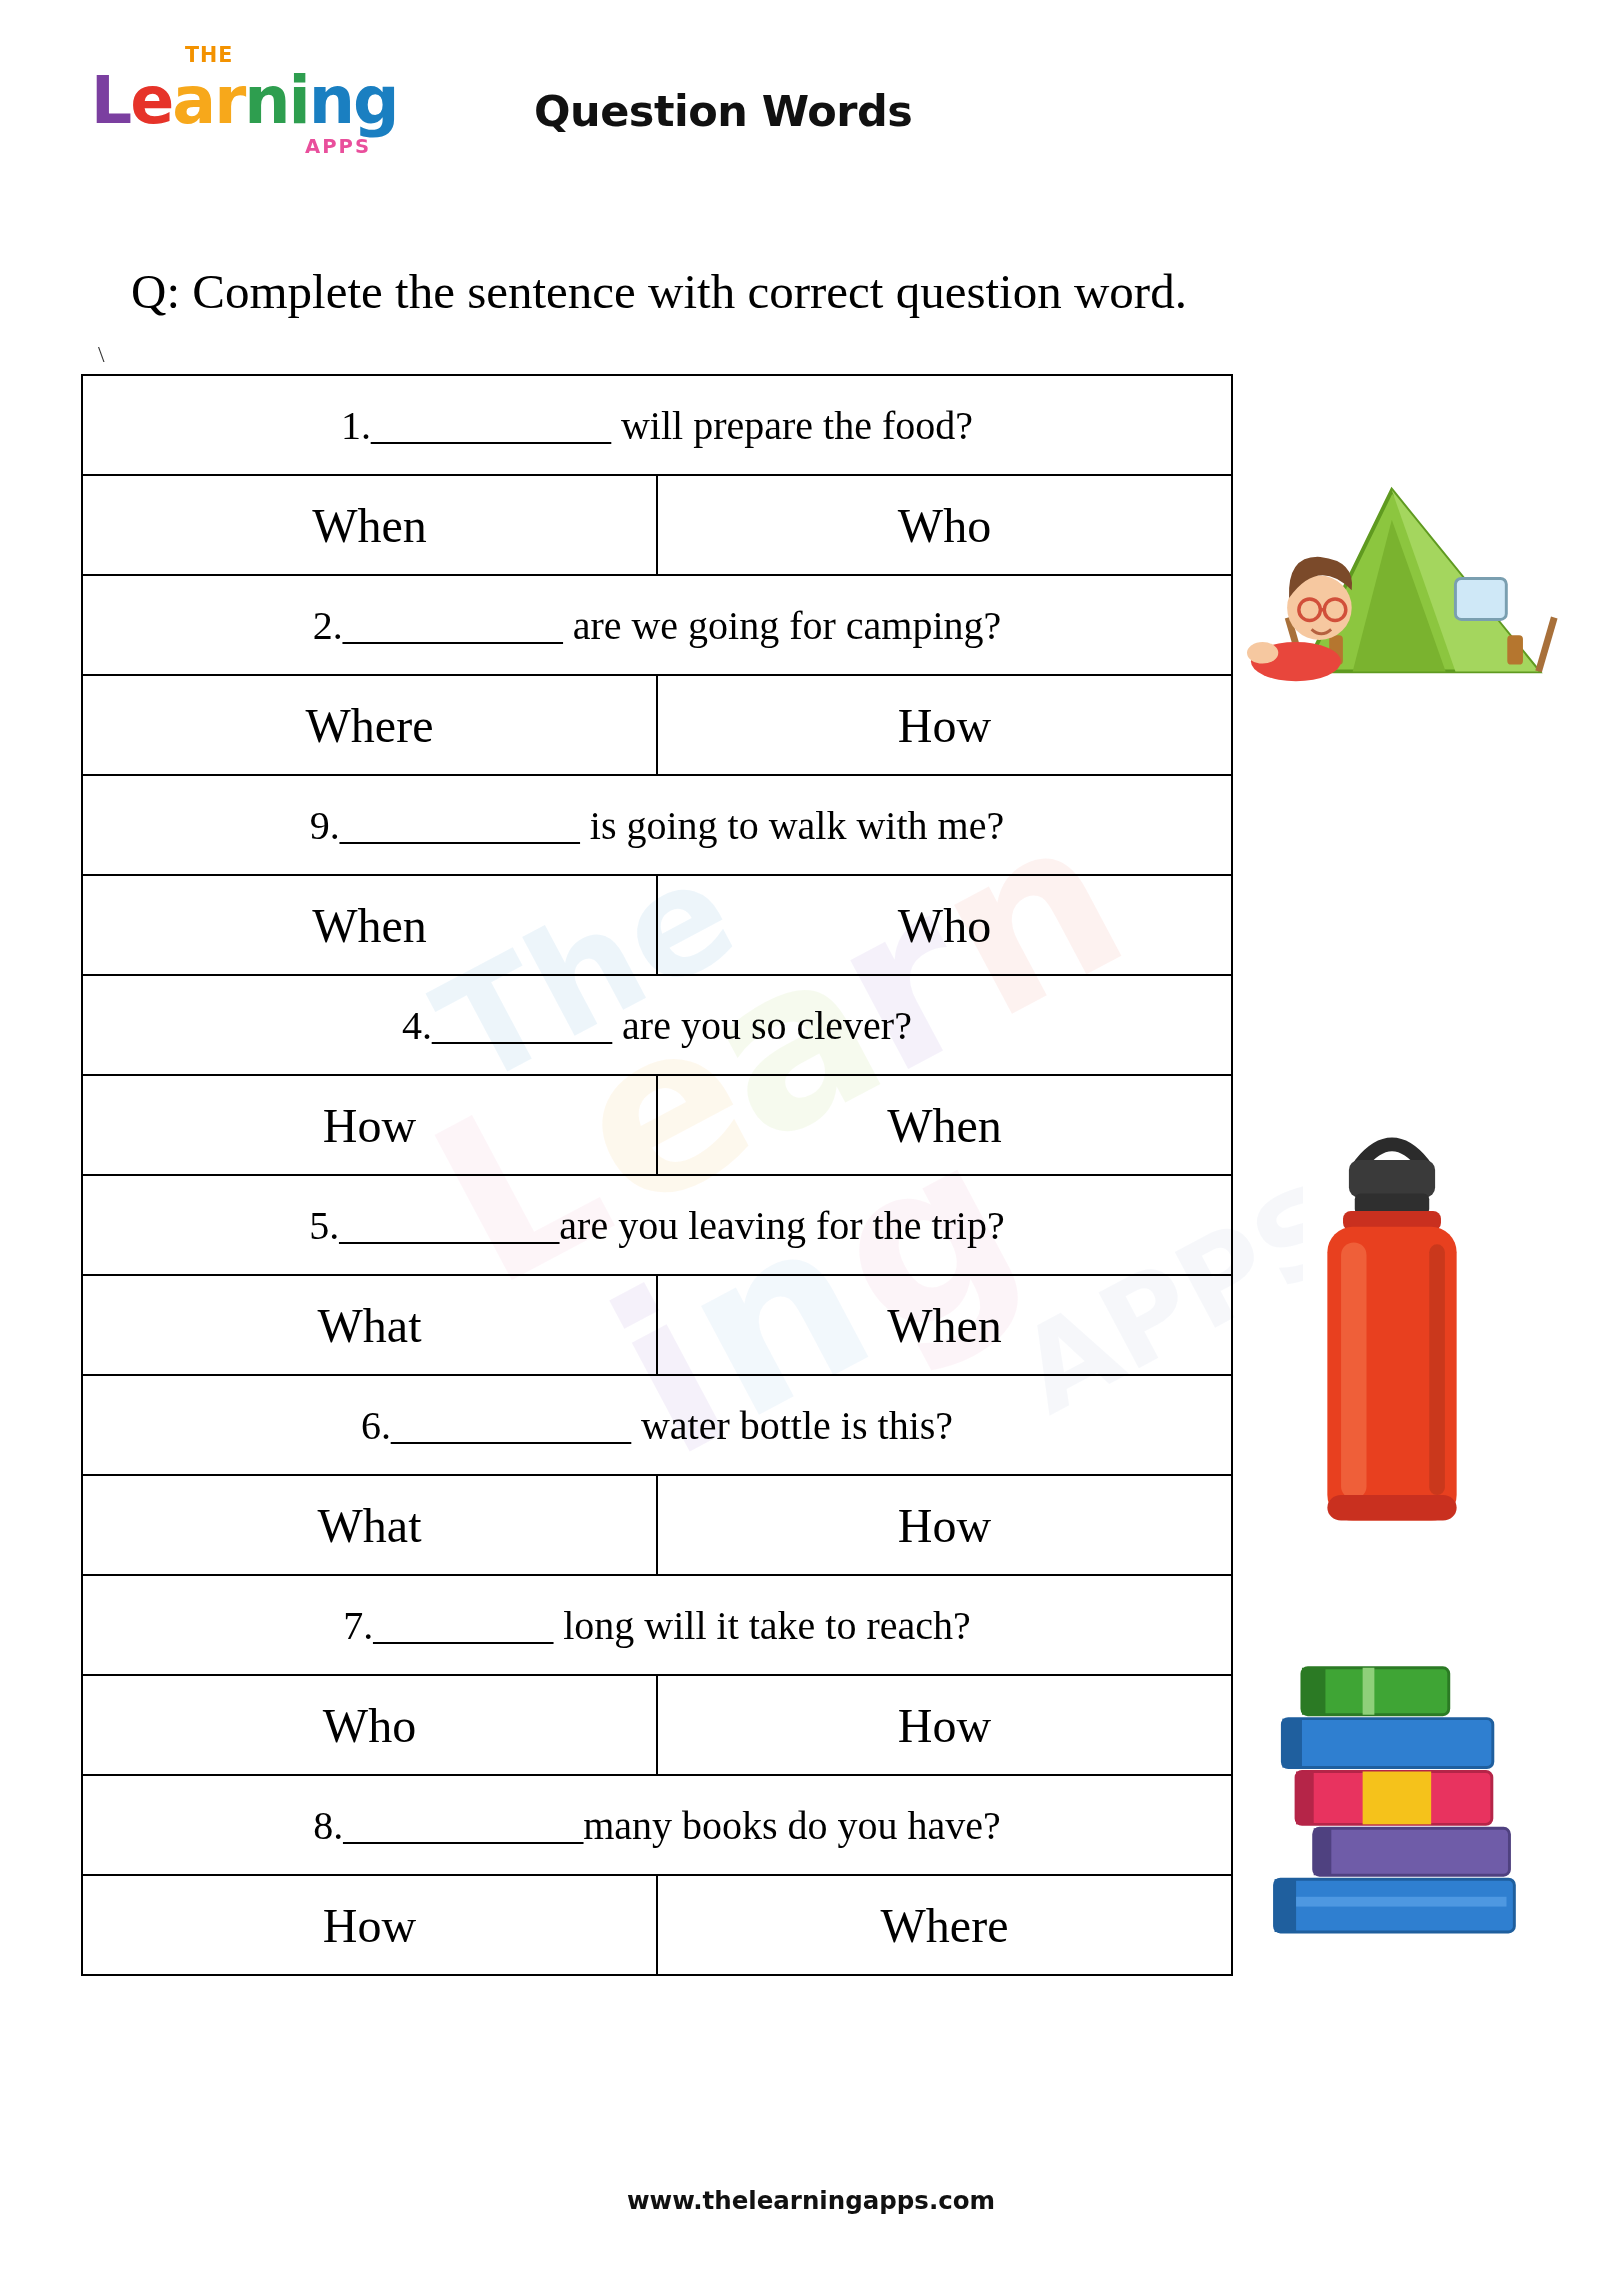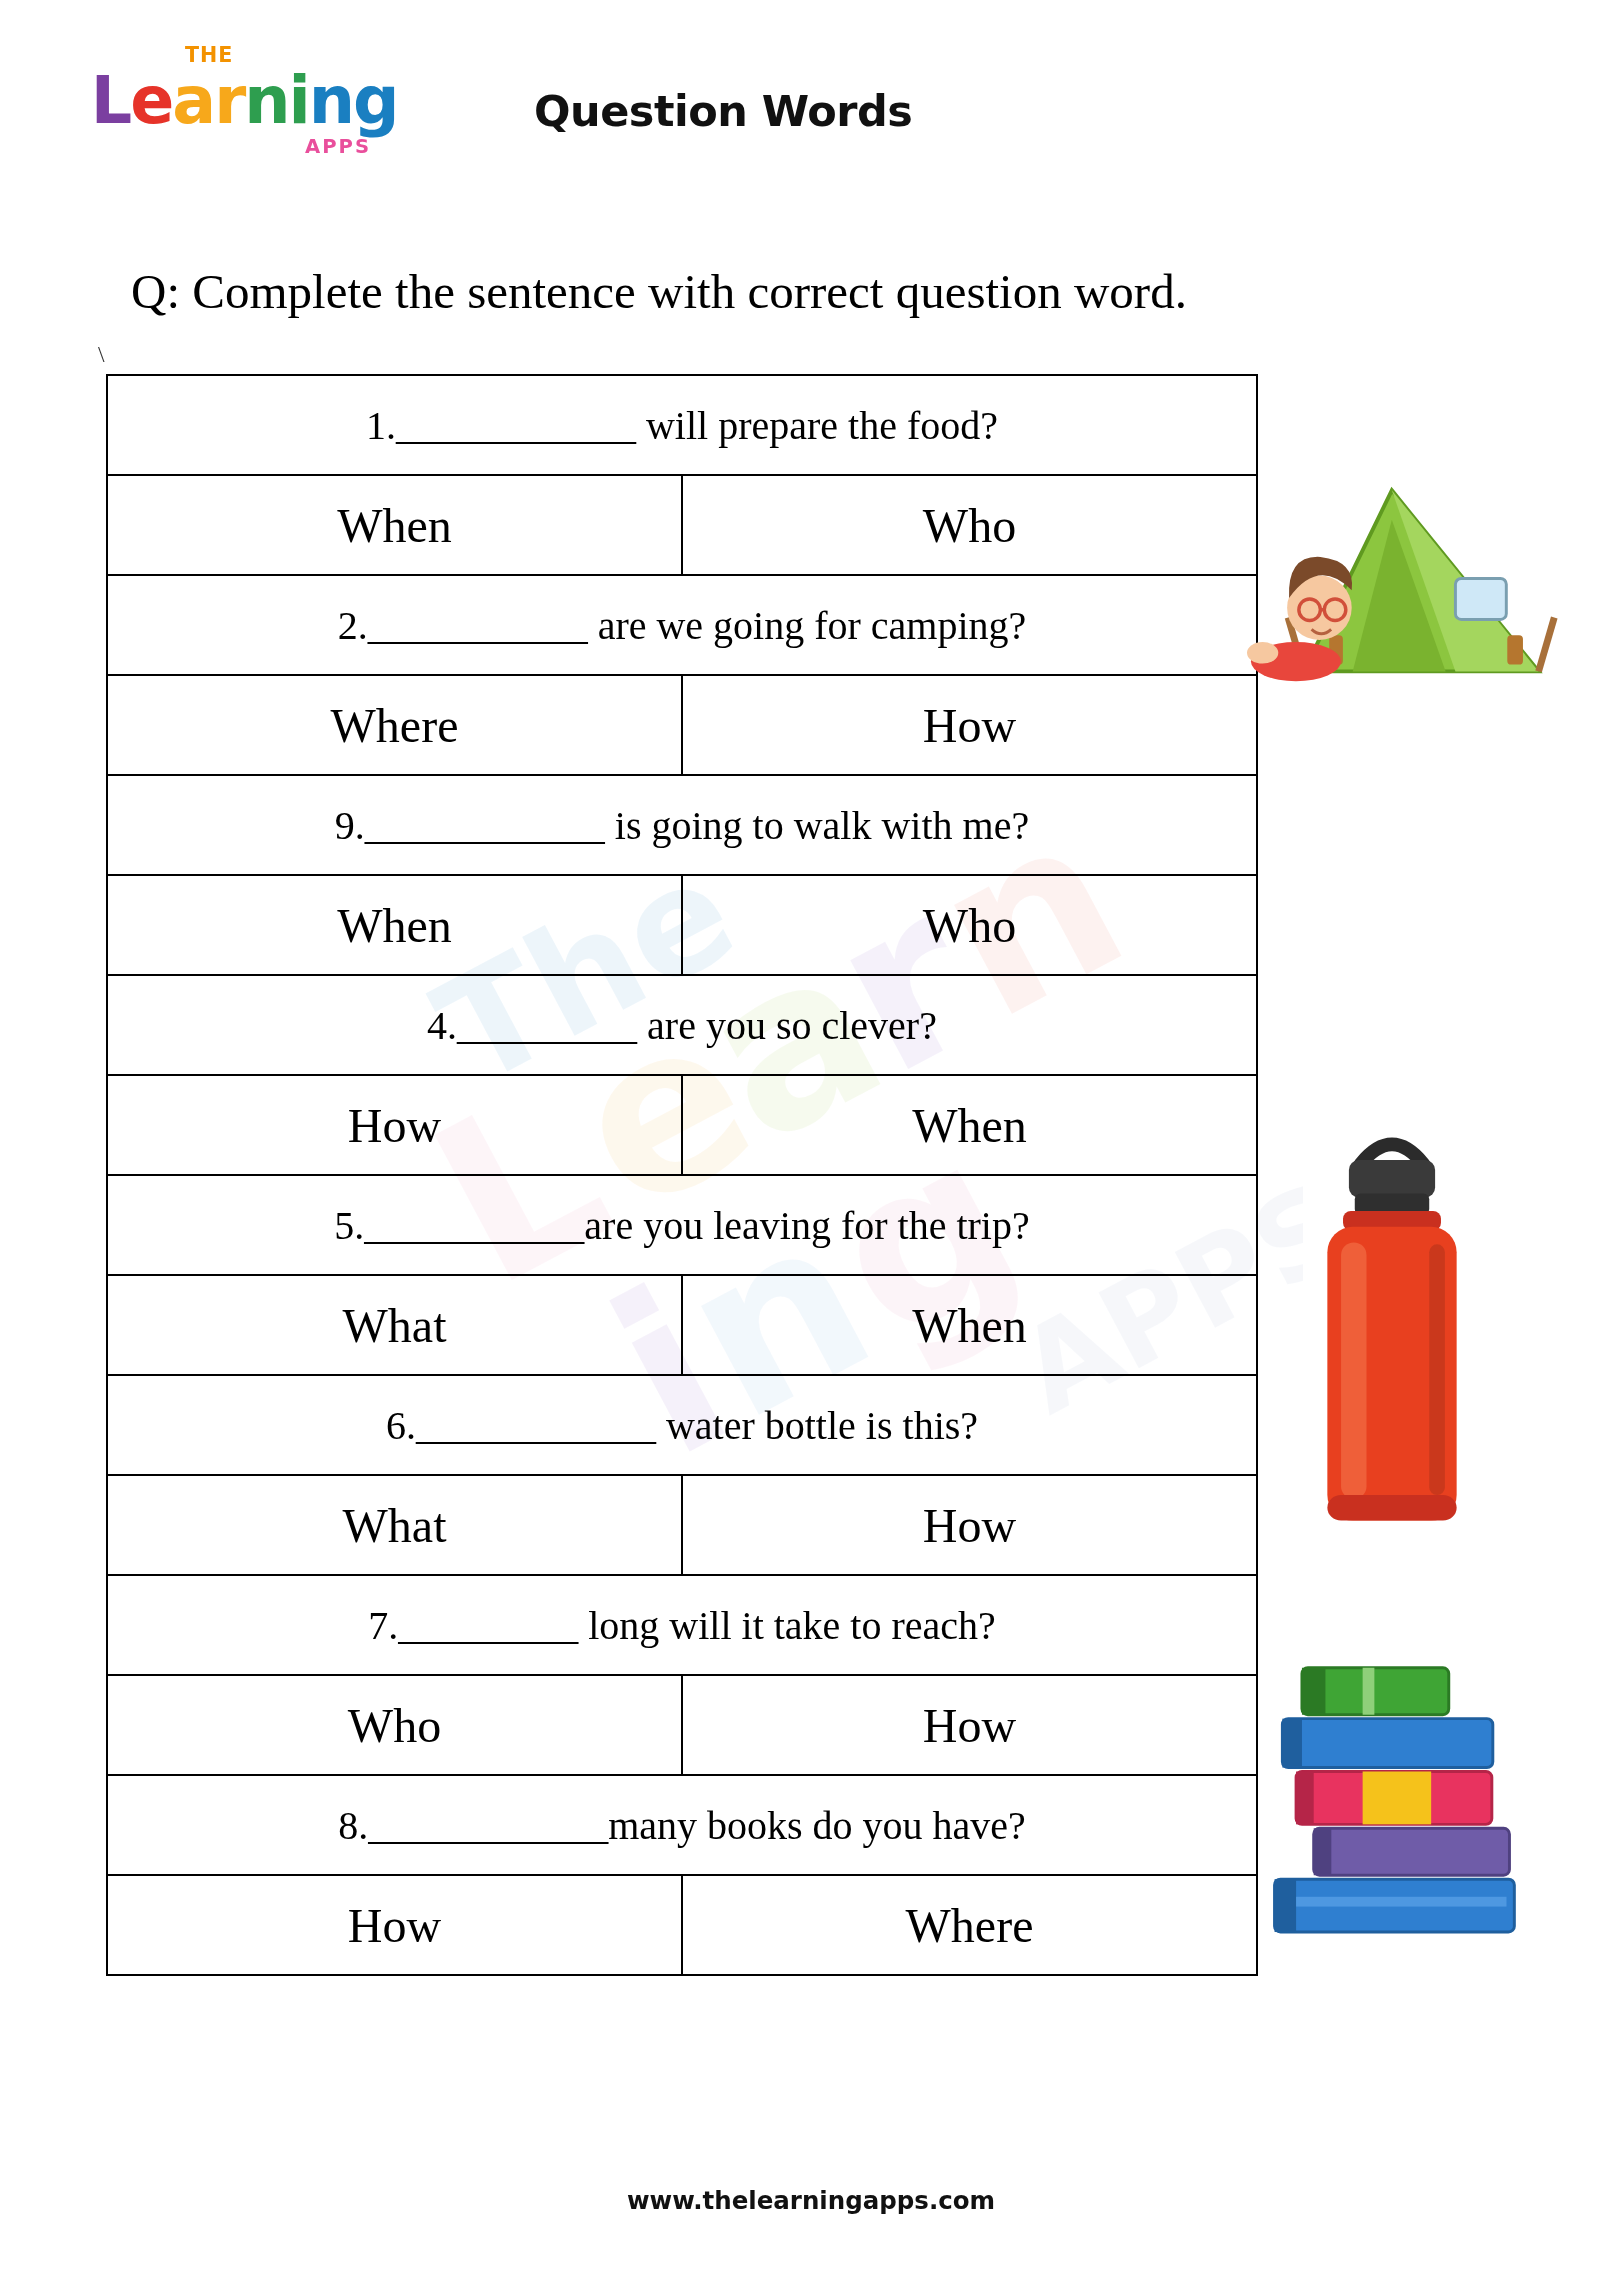--- a/index.html
+++ b/index.html
@@ -95,21 +95,21 @@
     left: 98px;
     top: 341px;
     font-size: 23.5px;
     color: #333;
     z-index: 3;
   }
 
   
   .worksheet {
     position: absolute;
-    left: 106px;
+    left: 81px;
     top: 374px;
     width: 1152px;
     border-collapse: collapse;
     z-index: 2;
     background: transparent;
   }
   .worksheet td {
     border: 2px solid #000000;
     text-align: center;
     font-size: 40px;

